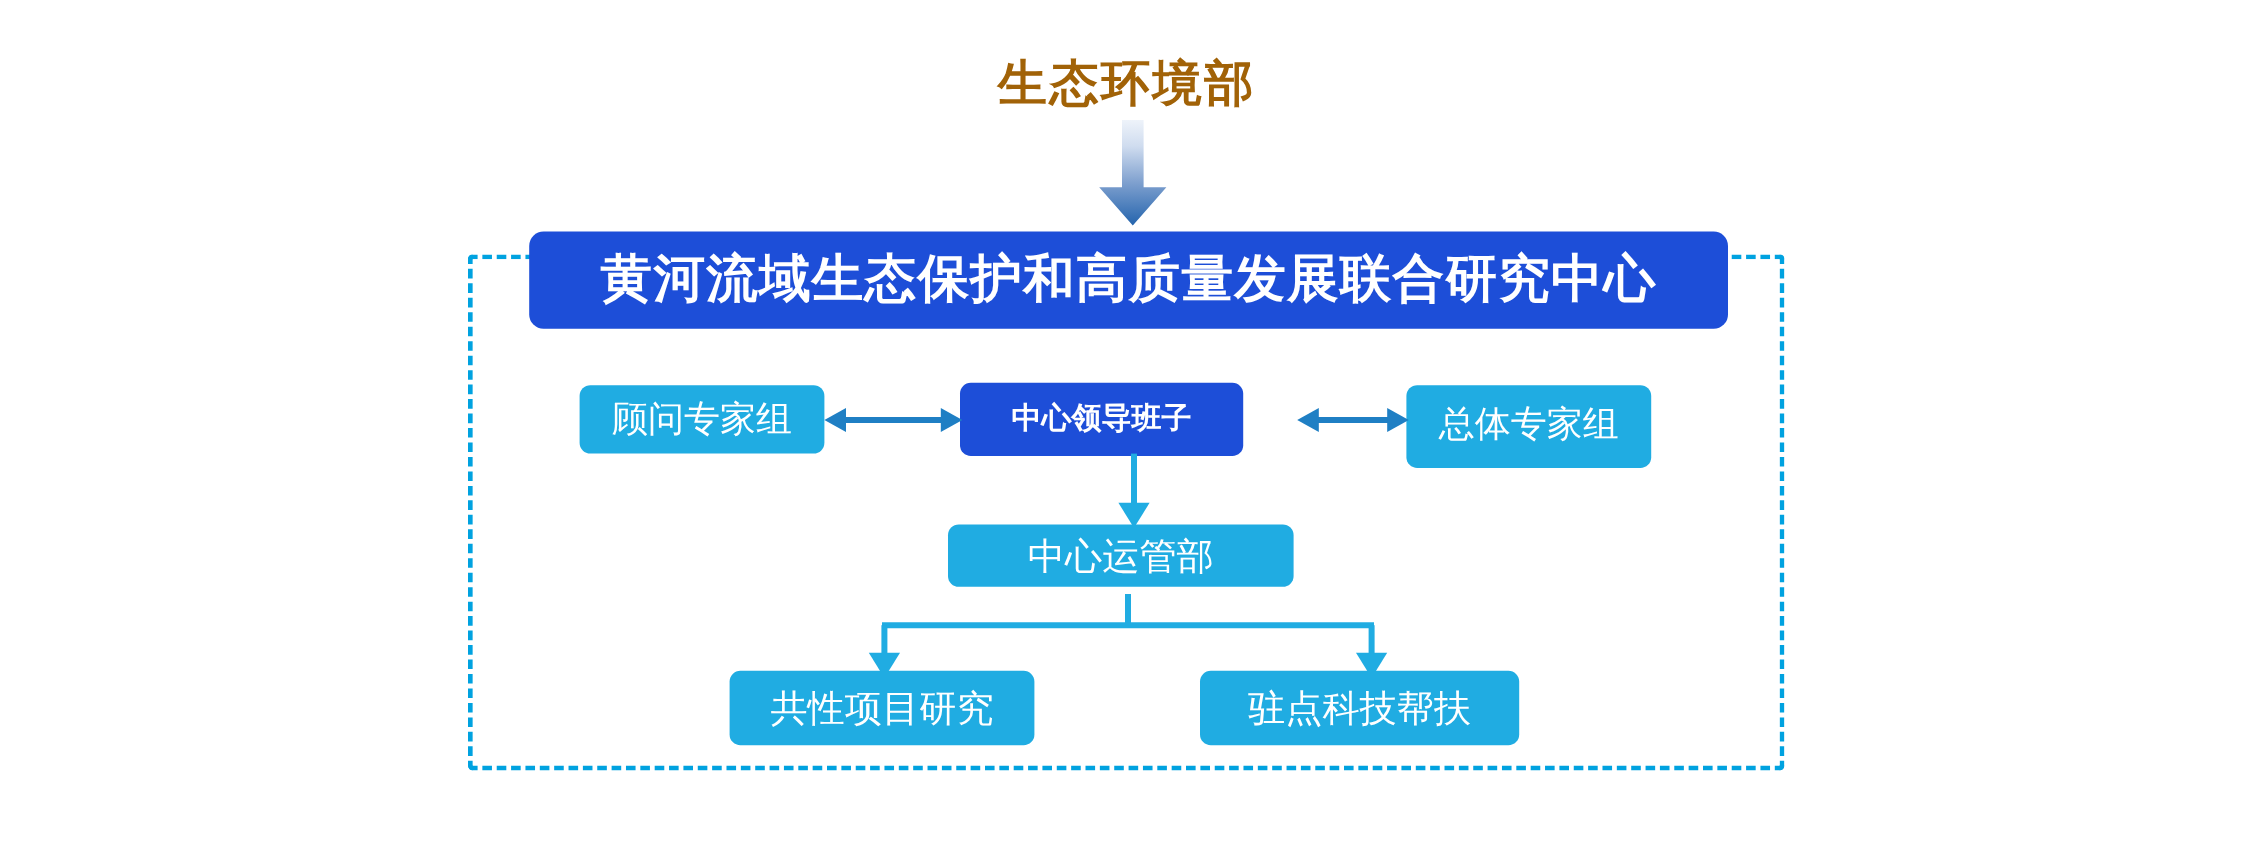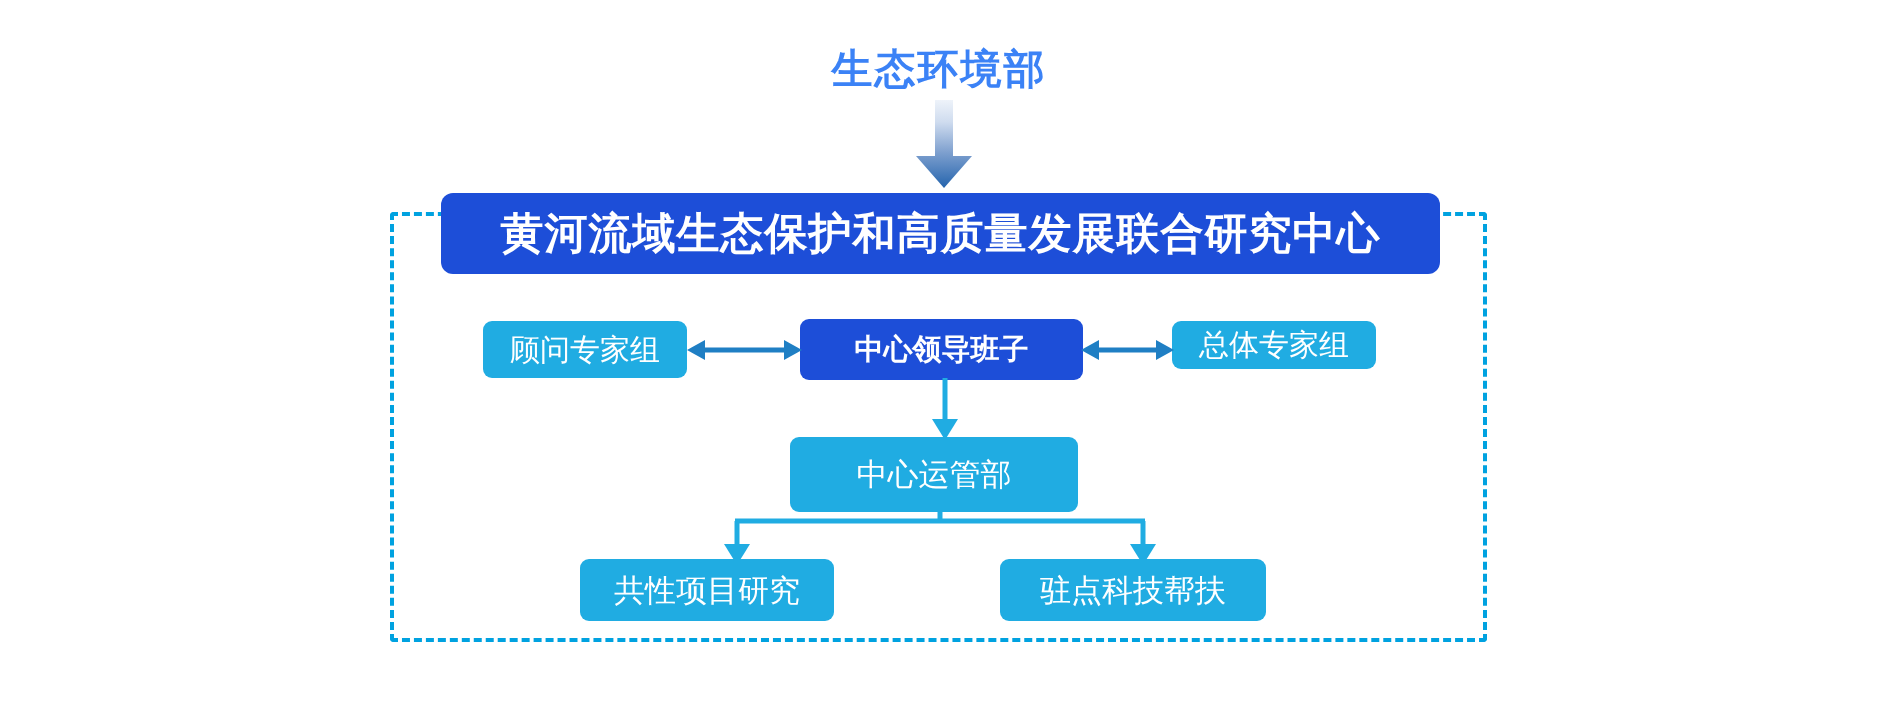--- a/index.html
+++ b/index.html
@@ -22,21 +22,21 @@
   
   .ministry-title {
     position: absolute;
     left: 0;
     top: 46px;
     width: 1878px;
     text-align: center;
     font-size: 41px;
     font-weight: bold;
     letter-spacing: 2px;
-    color: #3b82f6;
+    color: #a16207;
     line-height: 1.15;
     white-space: nowrap;
   }
 
   
   .ministry-arrow {
     position: absolute;
     left: 916px;
     top: 100px;
     width: 56px;
@@ -91,45 +91,46 @@
     top: 321px;
     width: 204px;
     height: 57px;
     border-radius: 9px;
     font-size: 30px;
     text-align: center;
   }
   .node-leadership {
     left: 800px;
     top: 319px;
-    width: 283px;
+    width: 236px;
     height: 61px;
     border-radius: 9px;
-    font-size: 29px;
+    font-size: 25px;
   }
   .node-general {
     left: 1172px;
     top: 321px;
     width: 204px;
-    height: 48px;
+    height: 69px;
     border-radius: 9px;
     font-size: 30px;
+    font-family: Liberation Mono, monospace;
   }
   
   .node-operations {
     left: 790px;
     top: 437px;
     width: 288px;
-    height: 75px;
+    height: 52px;
     border-radius: 9px;
     font-size: 31px;
   }
   
   .node-common {
-    left: 580px;
+    left: 608px;
     top: 559px;
     width: 254px;
     height: 62px;
     border-radius: 9px;
     font-size: 31px;
   }
   .node-station {
     left: 1000px;
     top: 559px;
     width: 266px;

